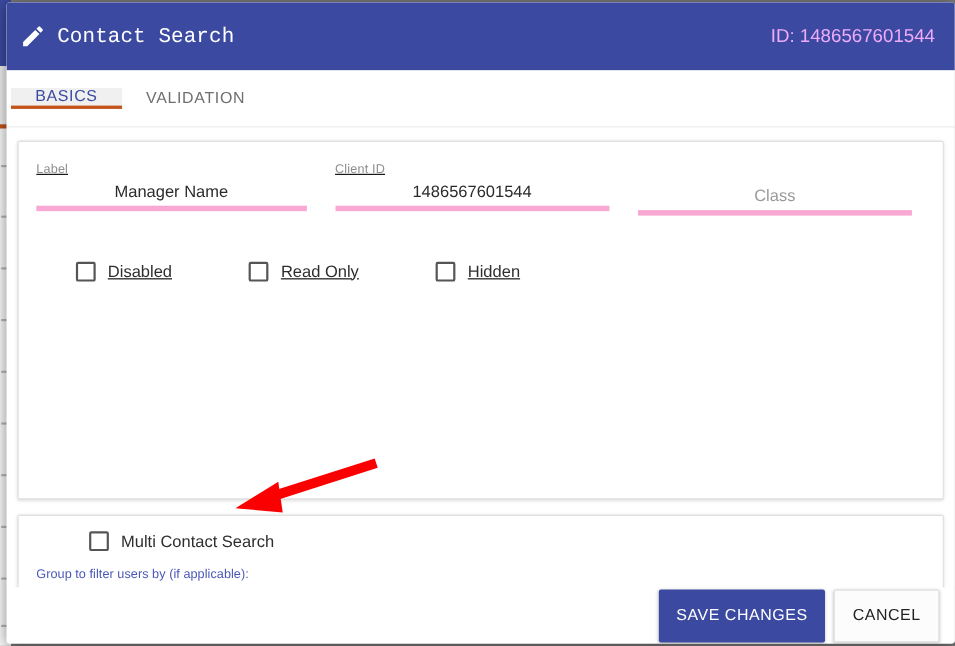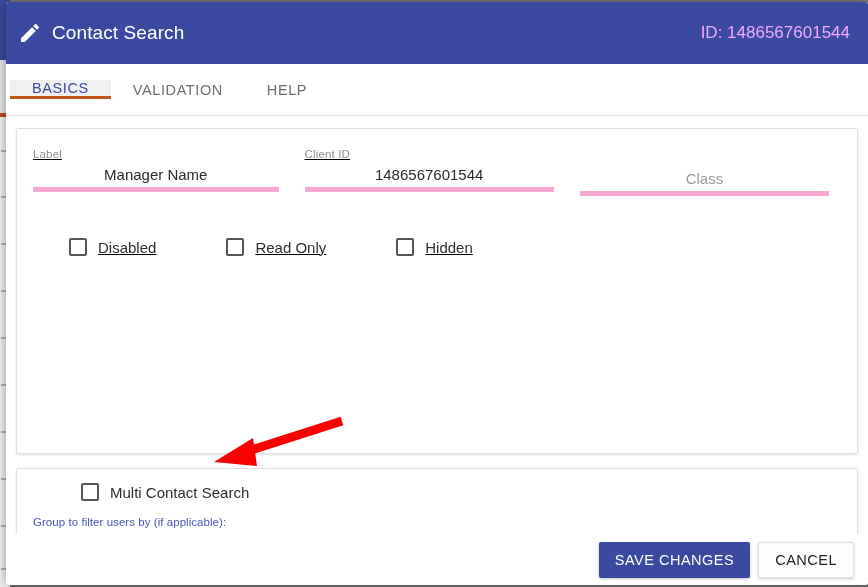--- a/index.html
+++ b/index.html
@@ -66,20 +66,21 @@
     height: 24px;
     flex: 0 0 auto;
     margin-right: 10px;
     display: block;
   }
   .dlg-title {
     font-size: 19px;
     letter-spacing: 0.1px;
     color: #ffffff;
     flex: 1 1 auto;
+    font-family: Liberation Mono, monospace;
   }
   .dlg-id {
     font-size: 17px;
     color: #f0abfc;
     white-space: nowrap;
   }
 
   
   .tabbar {
     position: relative;
@@ -246,21 +247,21 @@
     justify-content: flex-end;
     padding: 0 14px 0 0;
     box-sizing: border-box;
   }
   .btn {
     font-family: inherit;
     font-size: 14.5px;
     letter-spacing: 0.5px;
     border-radius: 2px;
     cursor: pointer;
-    height: 36px;
+    height: 48px;
     padding: 0 16px;
     box-sizing: border-box;
     white-space: nowrap;
   }
   .btn-primary {
     background: #3b4aa0;
     color: #ffffff;
     border: none;
     box-shadow: 0 1px 3px rgba(0,0,0,0.25);
   }
@@ -309,21 +310,20 @@
       <path fill="#ffffff" d="M3 17.25V21h3.75L17.81 9.94l-3.75-3.75L3 17.25zM20.71 7.04a1 1 0 0 0 0-1.41l-2.34-2.34a1 1 0 0 0-1.41 0l-1.83 1.83 3.75 3.75 1.83-1.83z"></path>
     </svg>
     <div class="dlg-title">Contact Search</div>
     <div class="dlg-id">ID: 1486567601544</div>
   </div>
 
   <div class="tabbar">
     <div class="tab-spacer-l"></div>
     <button class="tab active">BASICS</button>
     <button class="tab">VALIDATION</button>
-    <button class="tab">HELP</button>
   </div>
 
   <div class="dlg-body">
 
     <div class="card card-main">
 
       <div class="field-row">
 
         <div class="field f-label">
           <div class="field-label">Label</div>

